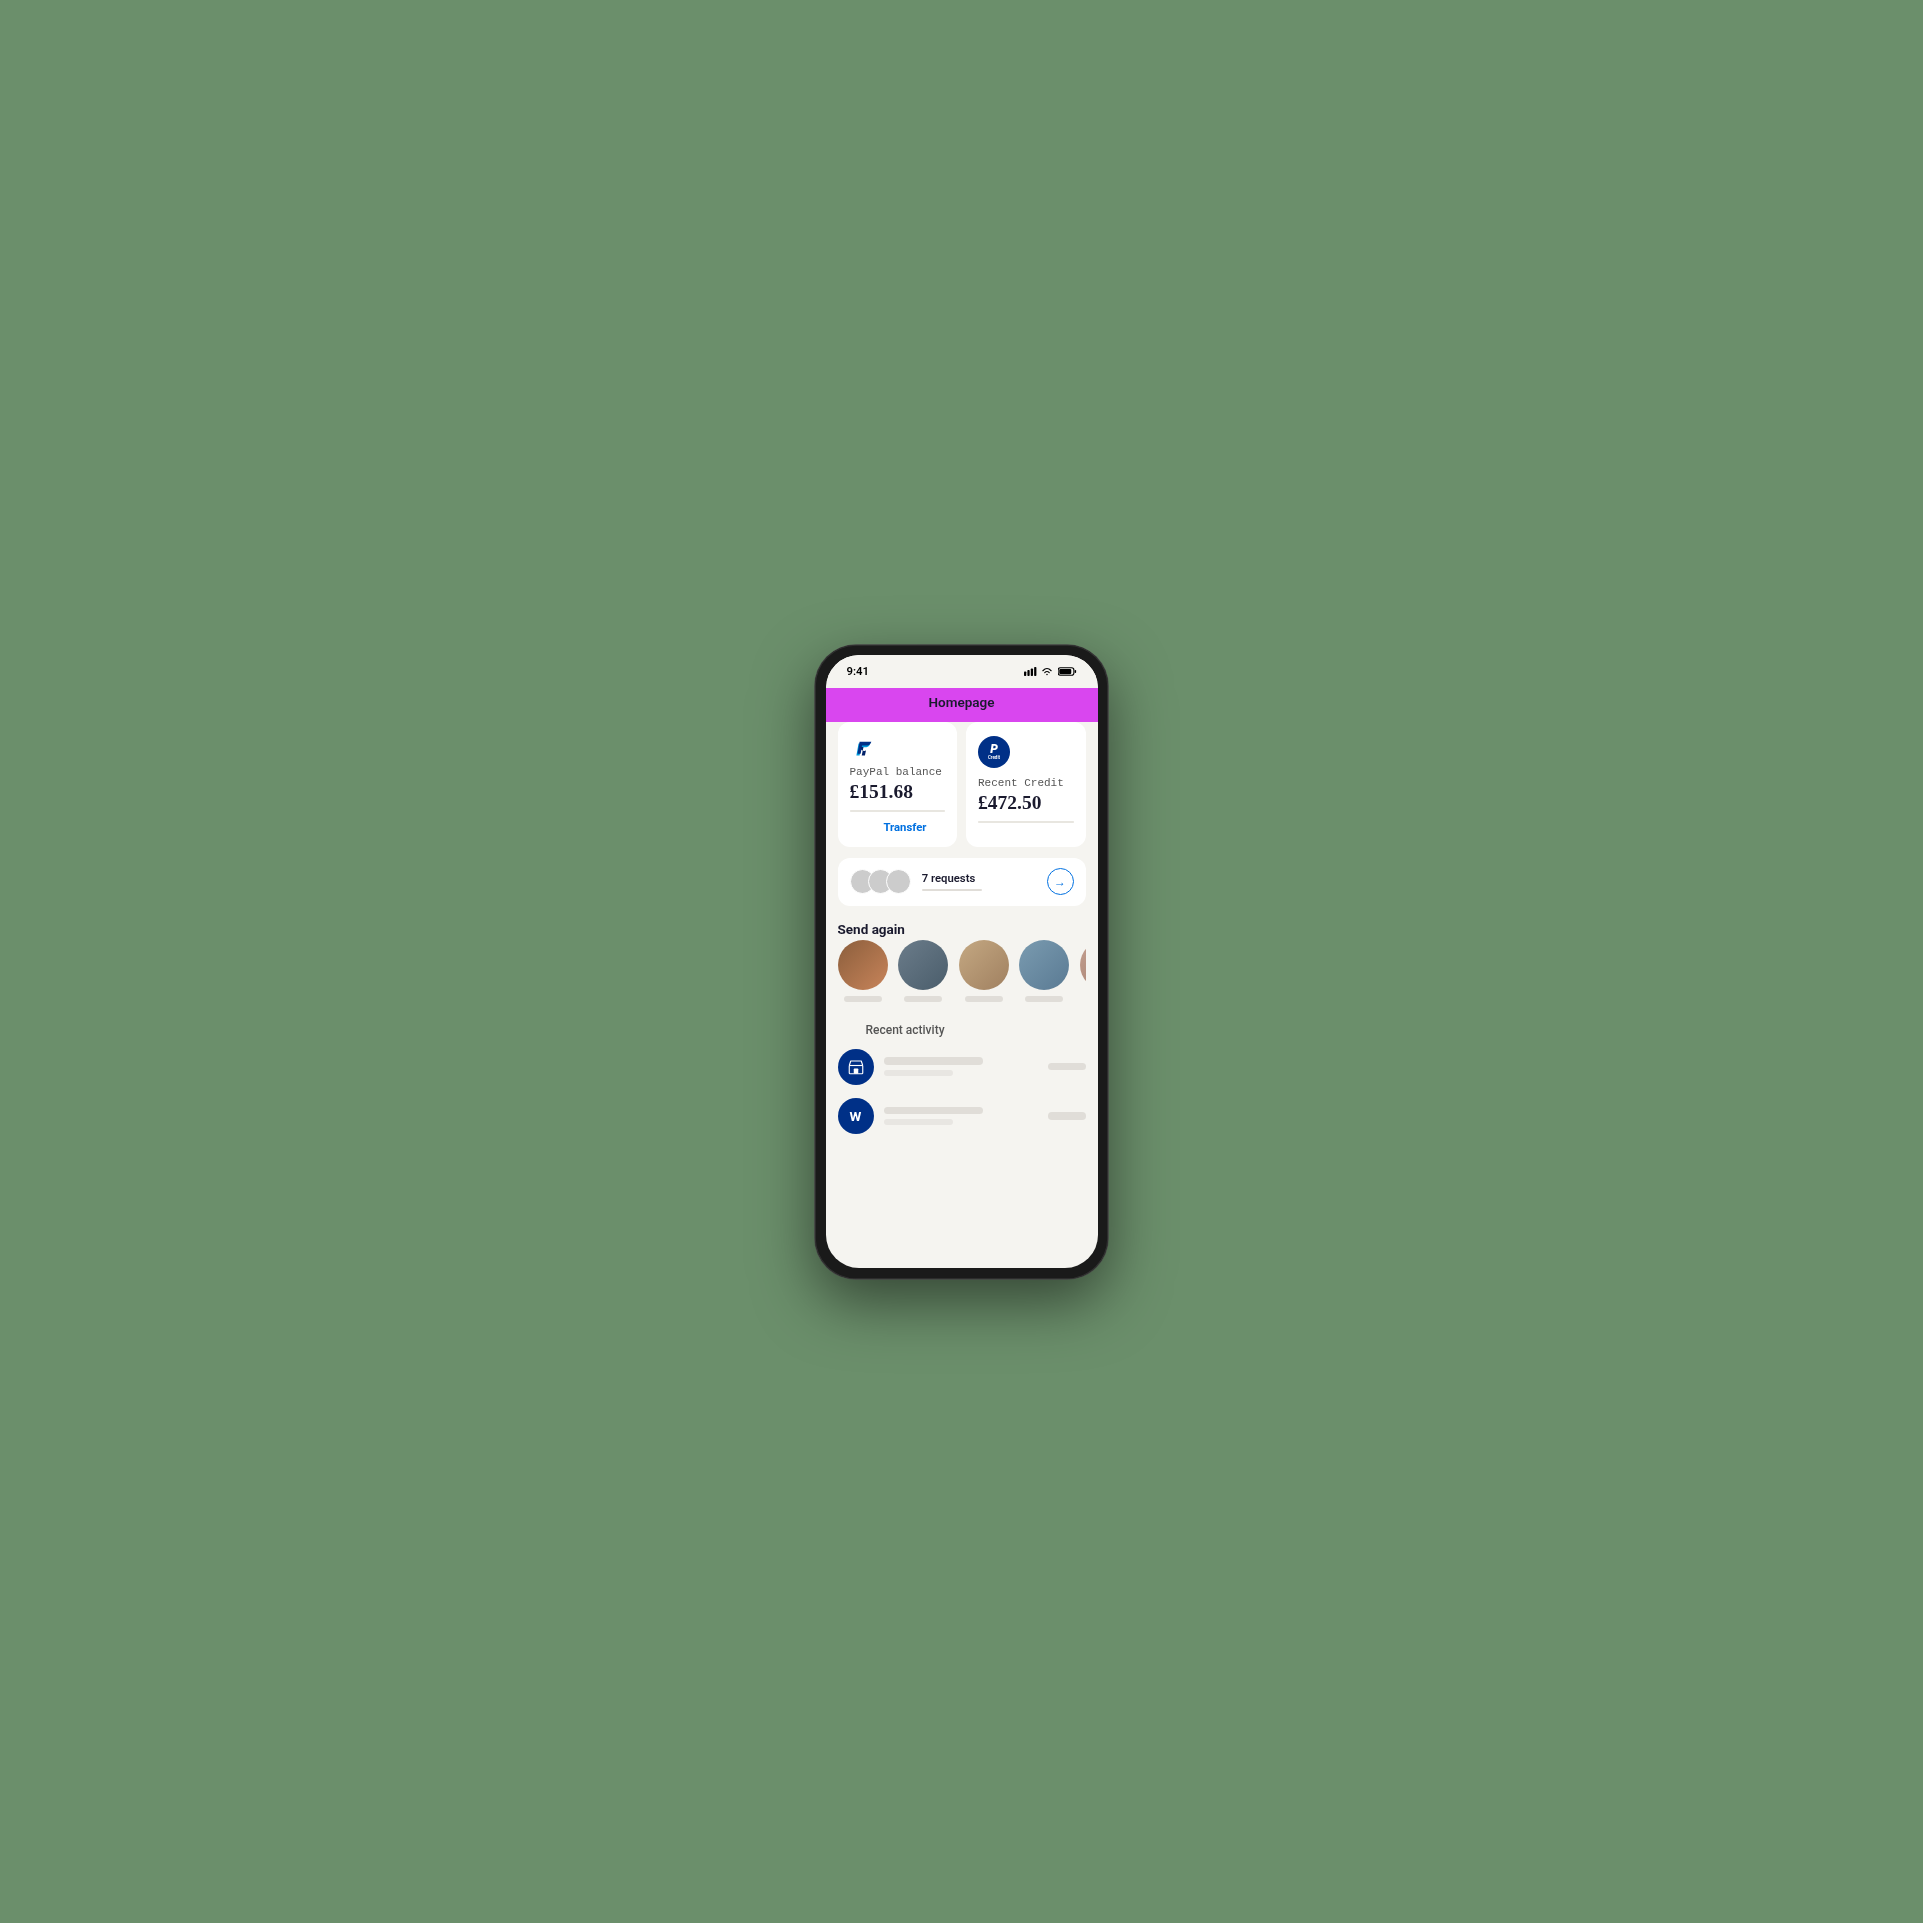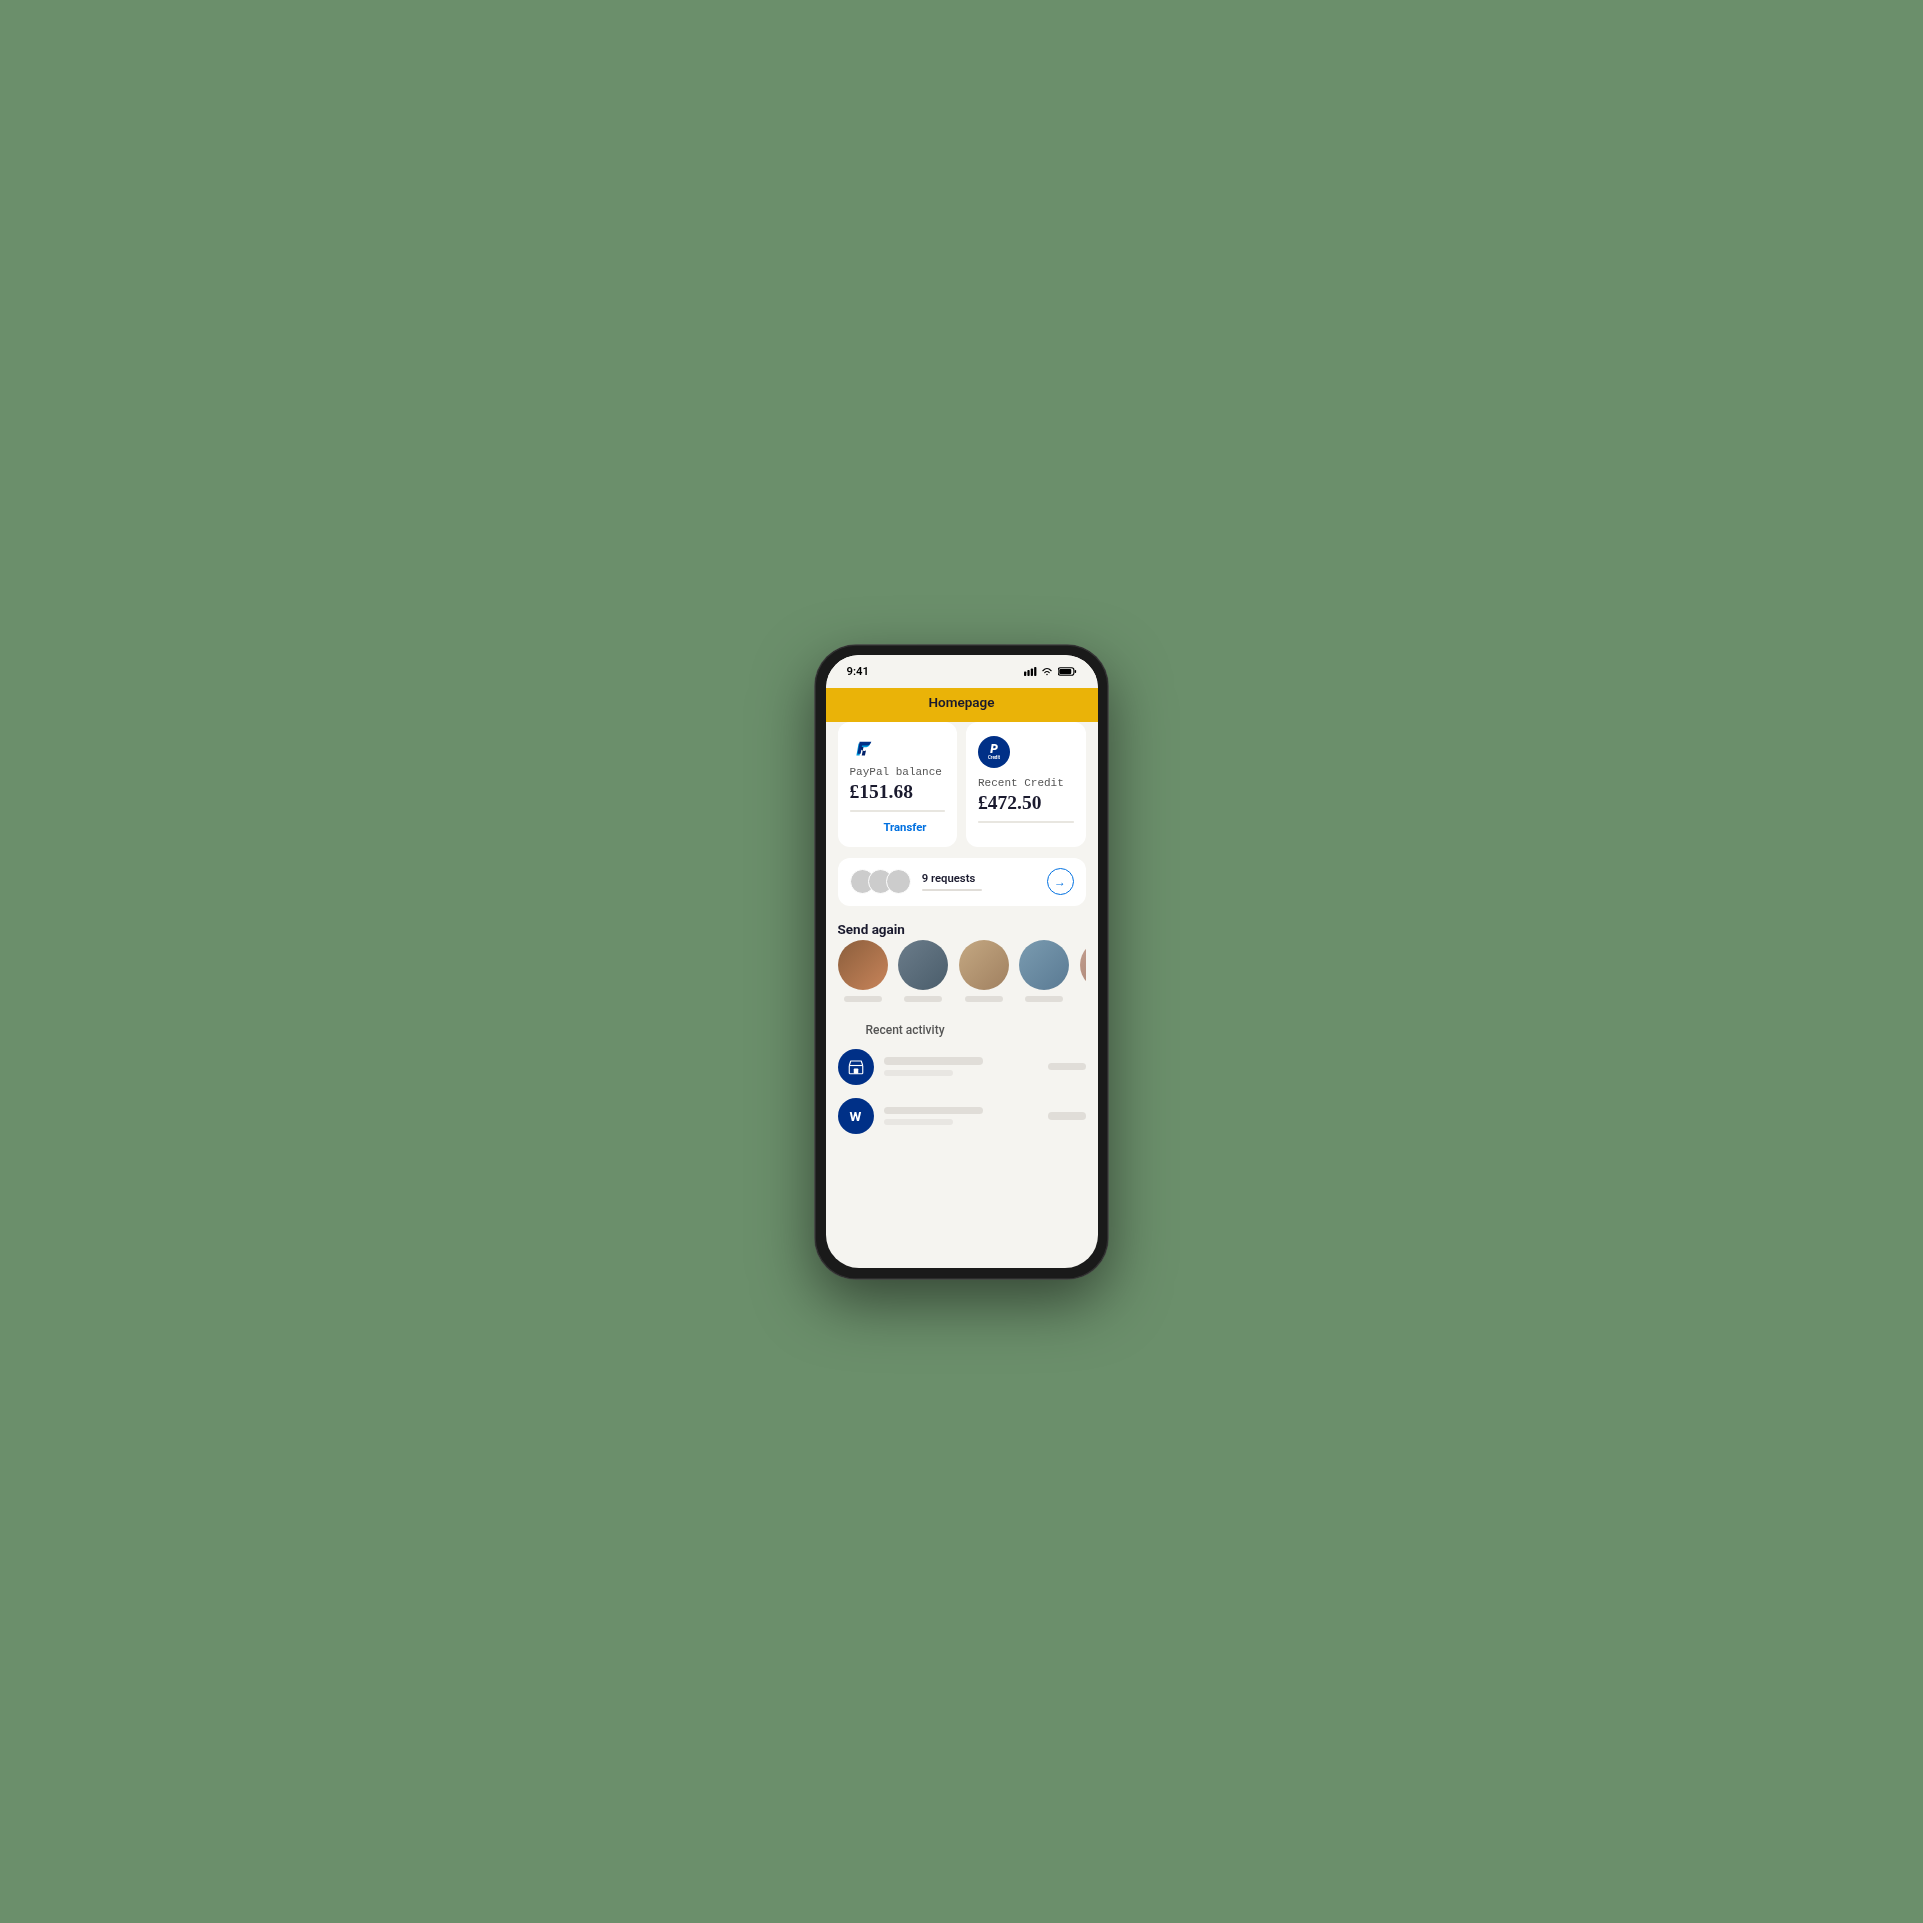--- a/index.html
+++ b/index.html
@@ -65,21 +65,21 @@
       align-items: center;
     }
 
     
     .page-title {
       text-align: center;
       padding: 6px 15px 12px;
       font-size: 13.5px;
       font-weight: 600;
       color: #1a1a2e;
-      background: #eab308;
+      background: #d946ef;
     }
 
     
     .main-area {
       background: #f5f4f0;
       padding: 0 12px;
       padding-bottom: 30px;
     }
 
     
@@ -395,21 +395,21 @@
 
         </div>
 
         <div class="requests-banner">
           <div class="avatar-stack">
             <div class="av av-1"></div>
             <div class="av av-2"></div>
             <div class="av av-3"></div>
           </div>
           <div class="requests-text">
-            <div class="requests-label">9 requests</div>
+            <div class="requests-label">7 requests</div>
             <div class="requests-bar"></div>
           </div>
           <div class="arrow-btn">
             <span>→</span>
           </div>
         </div>
 
         <div class="section-title">Send again</div>
 
         <div class="send-again-row">

